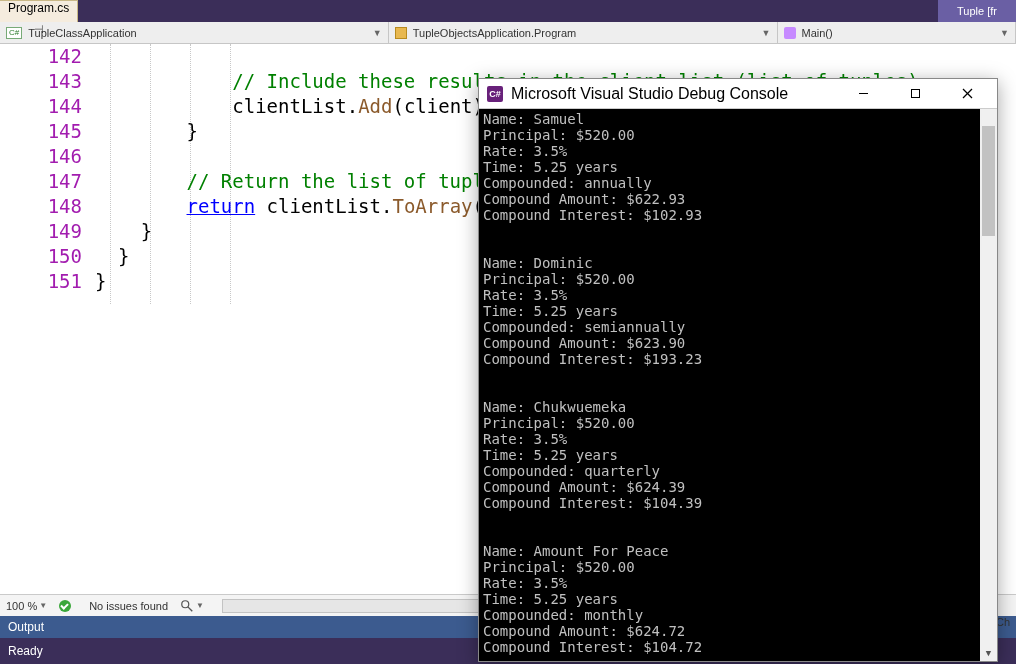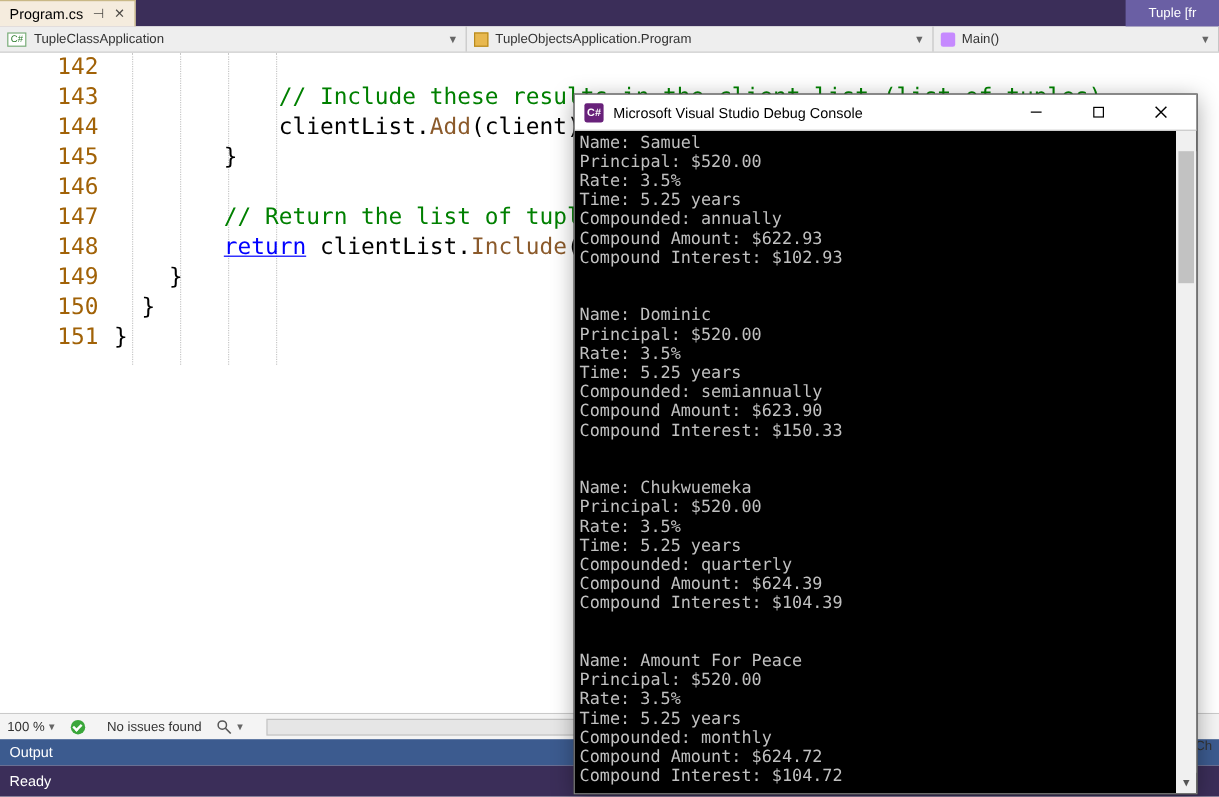--- a/index.html
+++ b/index.html
@@ -22,20 +22,21 @@
   }
   .file-tab {
     display: flex;
     align-items: center;
     gap: 8px;
     padding: 0 8px;
     background: #f5ecde;
     color: #000;
     border-top: 1px solid #c9b886;
     border-right: 1px solid #c9b886;
+    flex-direction: column;
   }
   .file-tab .pin, .file-tab .x { font-size: 11px; opacity: .7; cursor: pointer; }
   .tab-spacer { flex: 1; }
   .right-chip {
     background: #6a5fa4;
     color: #fff;
     padding: 0 19px;
     display: flex;
     align-items: center;
     font-size: 11px;
@@ -95,21 +96,21 @@
     height: 550px;
     background: #fff;
     overflow: hidden;
   }
   .gutter {
     position: absolute;
     left: 20px;
     top: 0;
     width: 62px;
     text-align: right;
-    color: #a16207;
+    color: #a21caf;
     font-family: Consolas, monospace;
     font-size: 19px;
     line-height: 25px;
     padding-top: 0px;
     user-select: none;
   }
   .codecol {
     position: absolute;
     left: 95px;
     right: 0;
@@ -218,21 +219,21 @@
     align-items: center;
     padding: 0 8px;
     gap: 8px;
     border-bottom: 1px solid #ccc;
   }
   .cs-icon {
     width: 16px;height:16px;background:#68217a;border-radius:2px;
     display:flex;align-items:center;justify-content:center;
     color:#fff;font-size:9px;font-weight:bold;
   }
-  .titlebar .title { font-size: 12px; flex:1; }
+  .titlebar .title { font-size: 16px; flex:1; }
   .winbtn {
     width: 44px; height: 28px;
     display:flex;align-items:center;justify-content:center;
     cursor:pointer;
   }
   .winbtn svg{width:11px;height:11px;}
   .consolebody {
     flex: 1;
     font-family: Consolas, monospace;
     font-size: 14px;
@@ -306,21 +307,21 @@
     <div>149</div>
     <div>150</div>
     <div>151</div>
   </div>
   <div class="codecol">
 <span>            </span><span class="cg">// Include these results in the client list (list of tuples)</span>
 <span>            </span><span>clientList.</span><span class="method">Add</span><span>(client);</span>
 <span>        </span><span>}</span>
 <span> </span>
 <span>        </span><span class="cg">// Return the list of tuples</span>
-<span>        </span><span class="kw">return</span><span> clientList.</span><span class="method">Include</span><span>();</span>
+<span>        </span><span class="kw">return</span><span> clientList.</span><span class="method">ToArray</span><span>();</span>
 <span>    </span><span>}</span>
 <span>  </span><span>}</span>
 <span>}</span>
   </div>
 </div>
 
 <div class="statusstrip">
   <div class="zoom">
     <span>100 %</span>
     <span class="chev">▼</span>
@@ -377,21 +378,21 @@
 <span>Compound Amount: </span><span>$622.93</span>
 <span>Compound Interest: </span><span>$102.93</span>
 
 
 <span>Name: </span><span>Dominic</span>
 <span>Principal: </span><span>$520.00</span>
 <span>Rate: </span><span>3.5%</span>
 <span>Time: </span><span>5.25 years</span>
 <span>Compounded: </span><span>semiannually</span>
 <span>Compound Amount: </span><span>$623.90</span>
-<span>Compound Interest: </span><span>$150.33</span>
+<span>Compound Interest: </span><span>$193.23</span>
 
 
 <span>Name: </span><span>Chukwuemeka</span>
 <span>Principal: </span><span>$520.00</span>
 <span>Rate: </span><span>3.5%</span>
 <span>Time: </span><span>5.25 years</span>
 <span>Compounded: </span><span>quarterly</span>
 <span>Compound Amount: </span><span>$624.39</span>
 <span>Compound Interest: </span><span>$104.39</span>
 

